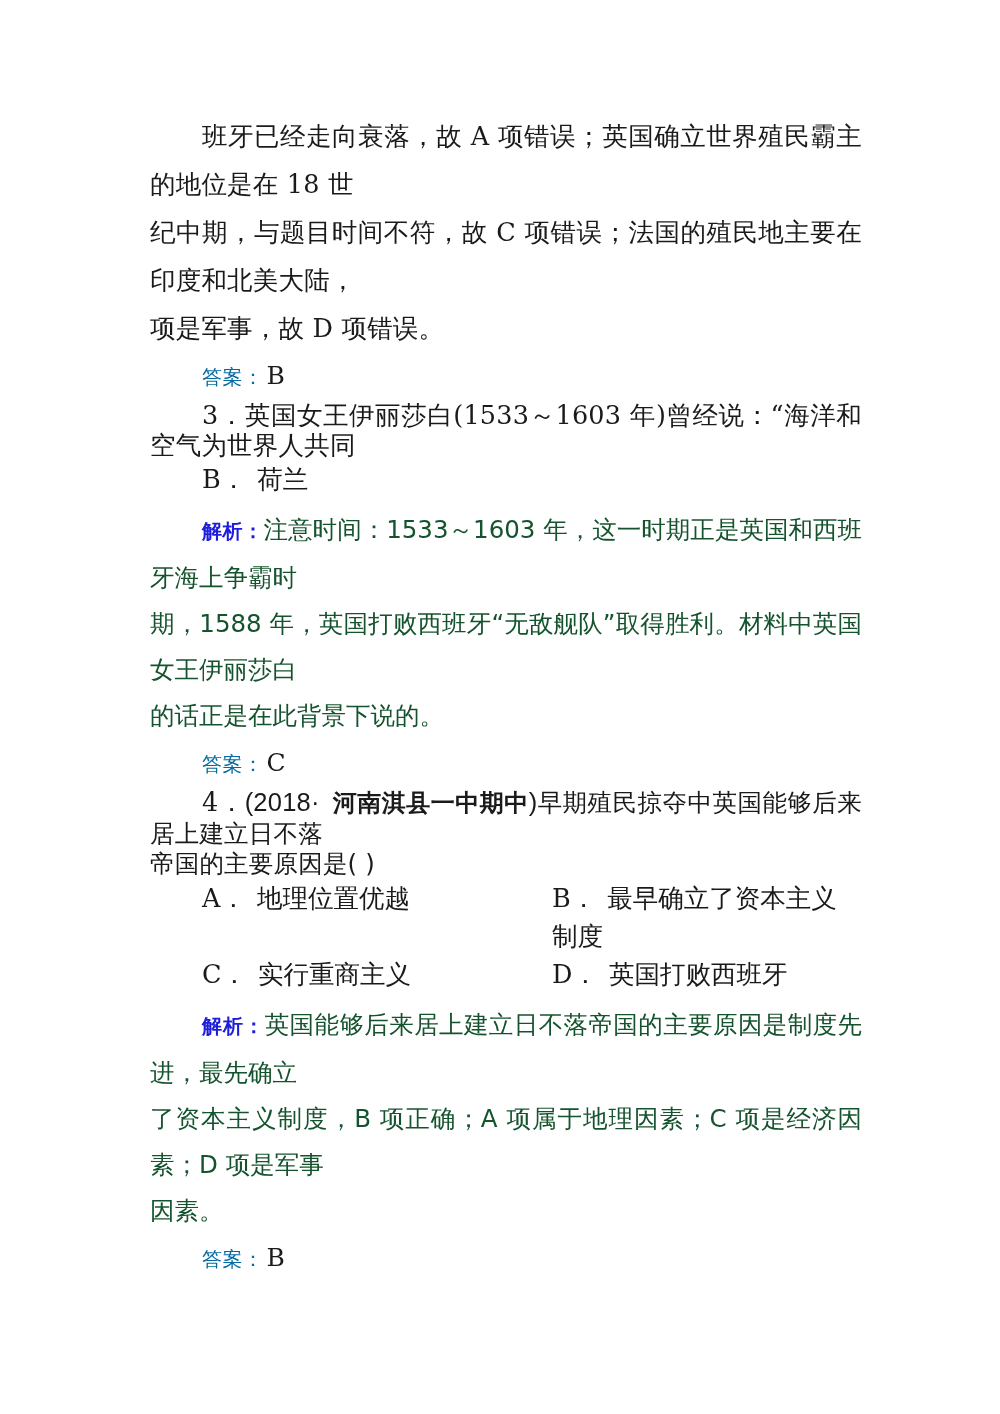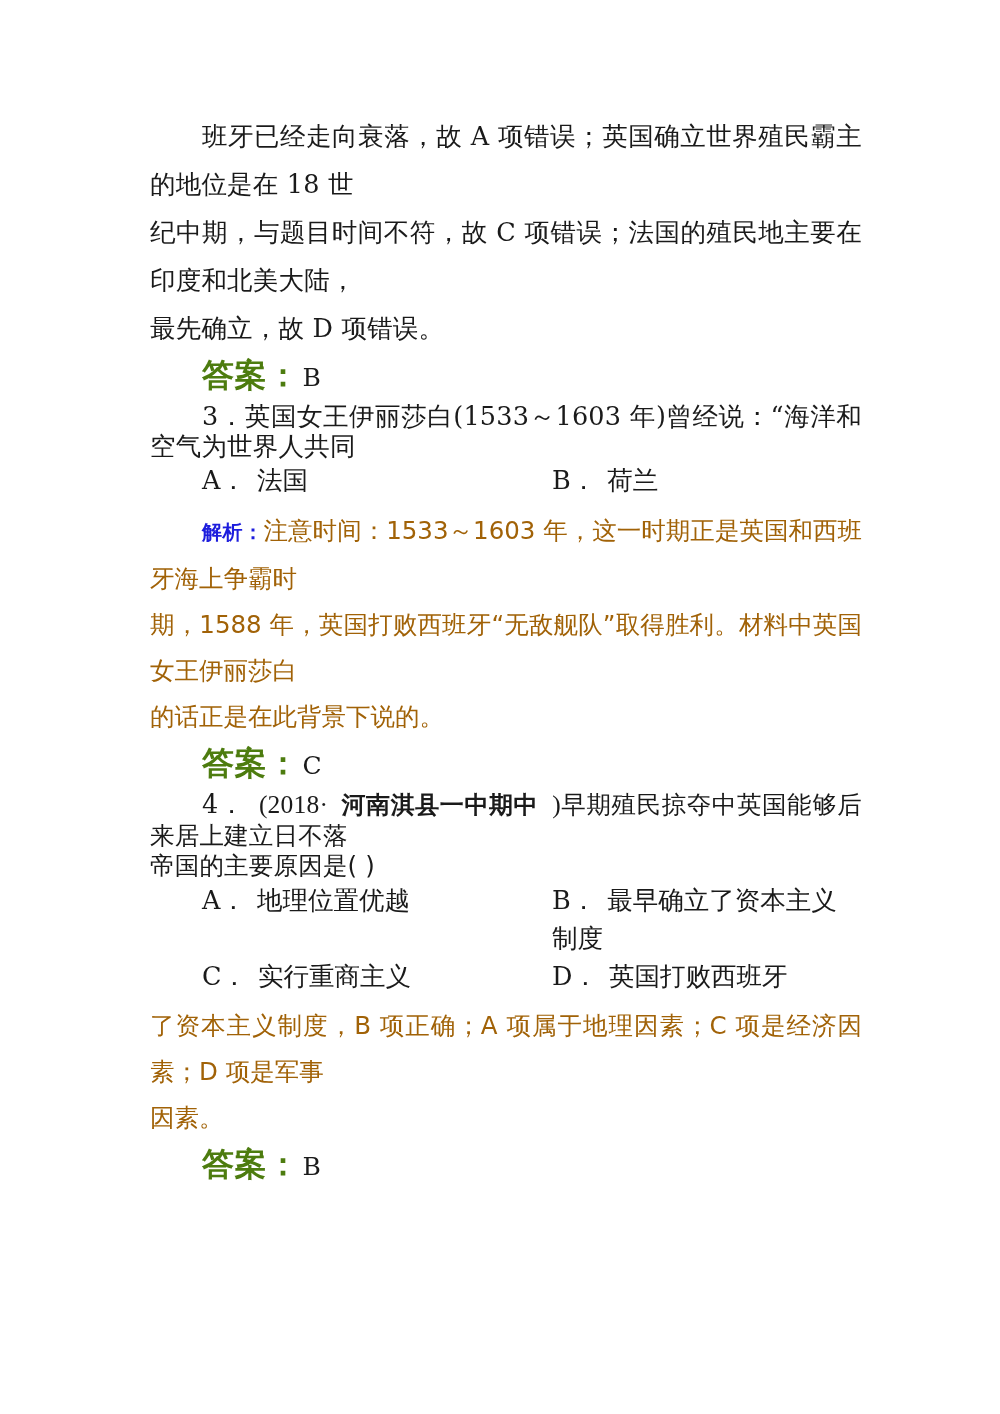--- a/index.html
+++ b/index.html
@@ -36,24 +36,24 @@
   .para.indent2 {
     text-indent: 52px;
   }
   
   .tight {
     line-height: 30px;
   }
   .spacer-sm { height: 8px; }
 
   .label-answer {
-    color: #4d7c0f;
+    color: #0369a1;
     font-family: "DejaVu Sans", "Liberation Sans", sans-serif;
-    font-weight: bold;
-    font-size: 32px;
+    font-weight: normal;
+    font-size: 20px;
     letter-spacing: 0.5px;
   }
   .label-analysis {
     color: #1d1ddd;
     font-family: "DejaVu Sans", "Liberation Sans", sans-serif;
     font-weight: bold;
     font-size: 20px;
     letter-spacing: 0.5px;
   }
   .answer-letter {
@@ -67,35 +67,34 @@
     line-height: 46px;
     text-align: justify;
     text-justify: inter-character;
     margin: 0;
     text-indent: 52px;
   }
   .analysis-line.noindent { text-indent: 0; }
   .analysis-body {
     font-family: "DejaVu Sans", "Liberation Sans", sans-serif;
     font-size: 24.5px;
-    color: #a16207;
+    color: #14532d;
   }
   .qnum {
     font-family: "DejaVu Serif", "Liberation Serif", serif;
   }
   .src {
     font-family: "DejaVu Sans", "Liberation Sans", sans-serif;
     font-weight: bold;
     font-size: 24px;
     margin-left: 13px;
   }
   .src-paren {
-    font-family: Liberation Serif, serif;
+    font-family: Liberation Sans, sans-serif;
     font-weight: normal;
-    margin-left: 14px;
   }
   .stem-sans {
     font-family: "DejaVu Sans", "Liberation Sans", sans-serif;
     font-size: 24.5px;
   }
   .opts {
     margin: 0;
     padding: 0;
   }
   .opt-row {
@@ -112,32 +111,31 @@
   }
 </style>
 </head>
 <body>
 
 <div class="page">
 
   <div class="block">
     <p class="para indent2">班牙已经走向衰落，故 A 项错误；英国确立世界殖民霸主的地位是在 18 世</p>
     <p class="para">纪中期，与题目时间不符，故 C 项错误；法国的殖民地主要在印度和北美大陆，</p>
-    <p class="para">最先确立，故 D 项错误。</p>
+    <p class="para">项是军事，故 D 项错误。</p>
   </div>
 
   <div class="block">
     <p class="answer-line"><span class="label-answer">答案：</span><span class="answer-letter">B</span></p>
   </div>
 
   <div class="block">
     <p class="para tight indent2"><span class="qnum">3．</span><span>英国女王伊丽莎白(1533～1603 年)曾经说：“海洋和空气为世界人共同</span></p>
     <div class="opts">
       <div class="opt-row">
-        <div class="opt-a"><span class="opt-letter">A．</span><span>法国</span></div>
         <div class="opt-b"><span class="opt-letter">B．</span><span>荷兰</span></div>
       </div>
     </div>
     <div class="spacer-sm"></div>
     <p class="analysis-line"><span class="label-analysis">解析：</span><span class="analysis-body">注意时间：1533～1603 年，这一时期正是英国和西班牙海上争霸时</span></p>
     <p class="analysis-line noindent analysis-body">期，1588 年，英国打败西班牙“无敌舰队”取得胜利。材料中英国女王伊丽莎白</p>
     <p class="analysis-line noindent analysis-body">的话正是在此背景下说的。</p>
     <p class="answer-line"><span class="label-answer">答案：</span><span class="answer-letter">C</span></p>
   </div>
 
@@ -148,18 +146,19 @@
       <div class="opt-row">
         <div class="opt-a"><span class="opt-letter">A．</span><span>地理位置优越</span></div>
         <div class="opt-b"><span class="opt-letter">B．</span><span>最早确立了资本主义制度</span></div>
       </div>
       <div class="opt-row">
         <div class="opt-a"><span class="opt-letter">C．</span><span>实行重商主义</span></div>
         <div class="opt-b"><span class="opt-letter">D．</span><span>英国打败西班牙</span></div>
       </div>
     </div>
     <div class="spacer-sm"></div>
+    <p class="analysis-line"><span class="label-analysis">解析：</span><span class="analysis-body">英国能够后来居上建立日不落帝国的主要原因是制度先进，最先确立</span></p>
     <p class="analysis-line noindent analysis-body">了资本主义制度，B 项正确；A 项属于地理因素；C 项是经济因素；D 项是军事</p>
     <p class="analysis-line noindent analysis-body">因素。</p>
     <p class="answer-line"><span class="label-answer">答案：</span><span class="answer-letter">B</span></p>
   </div>
 
 </div>
 
 </body></html>

